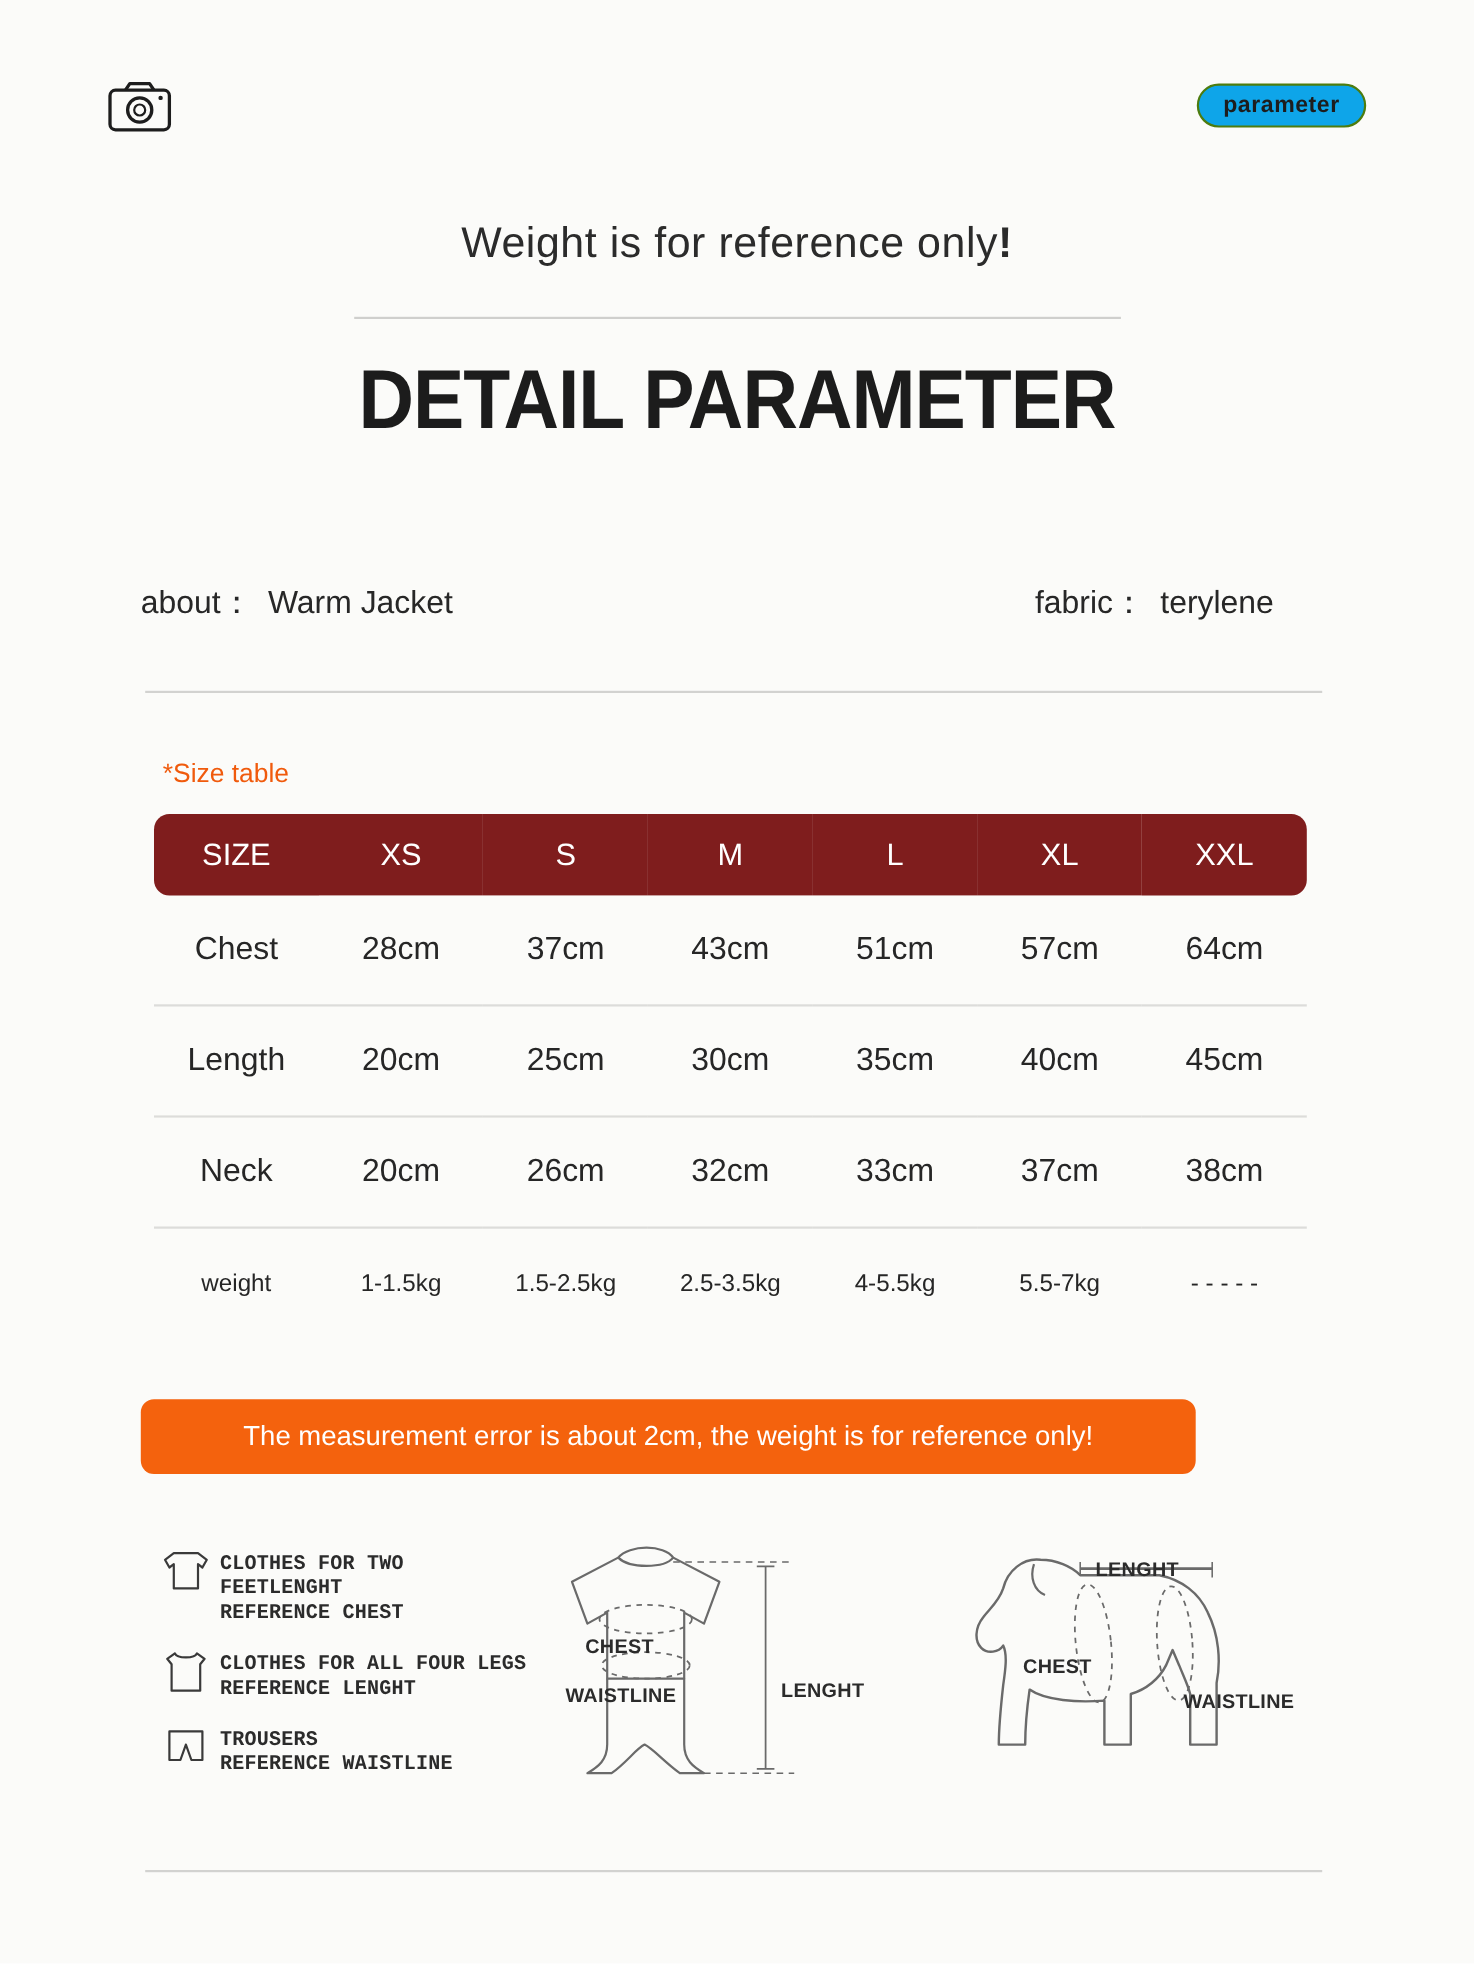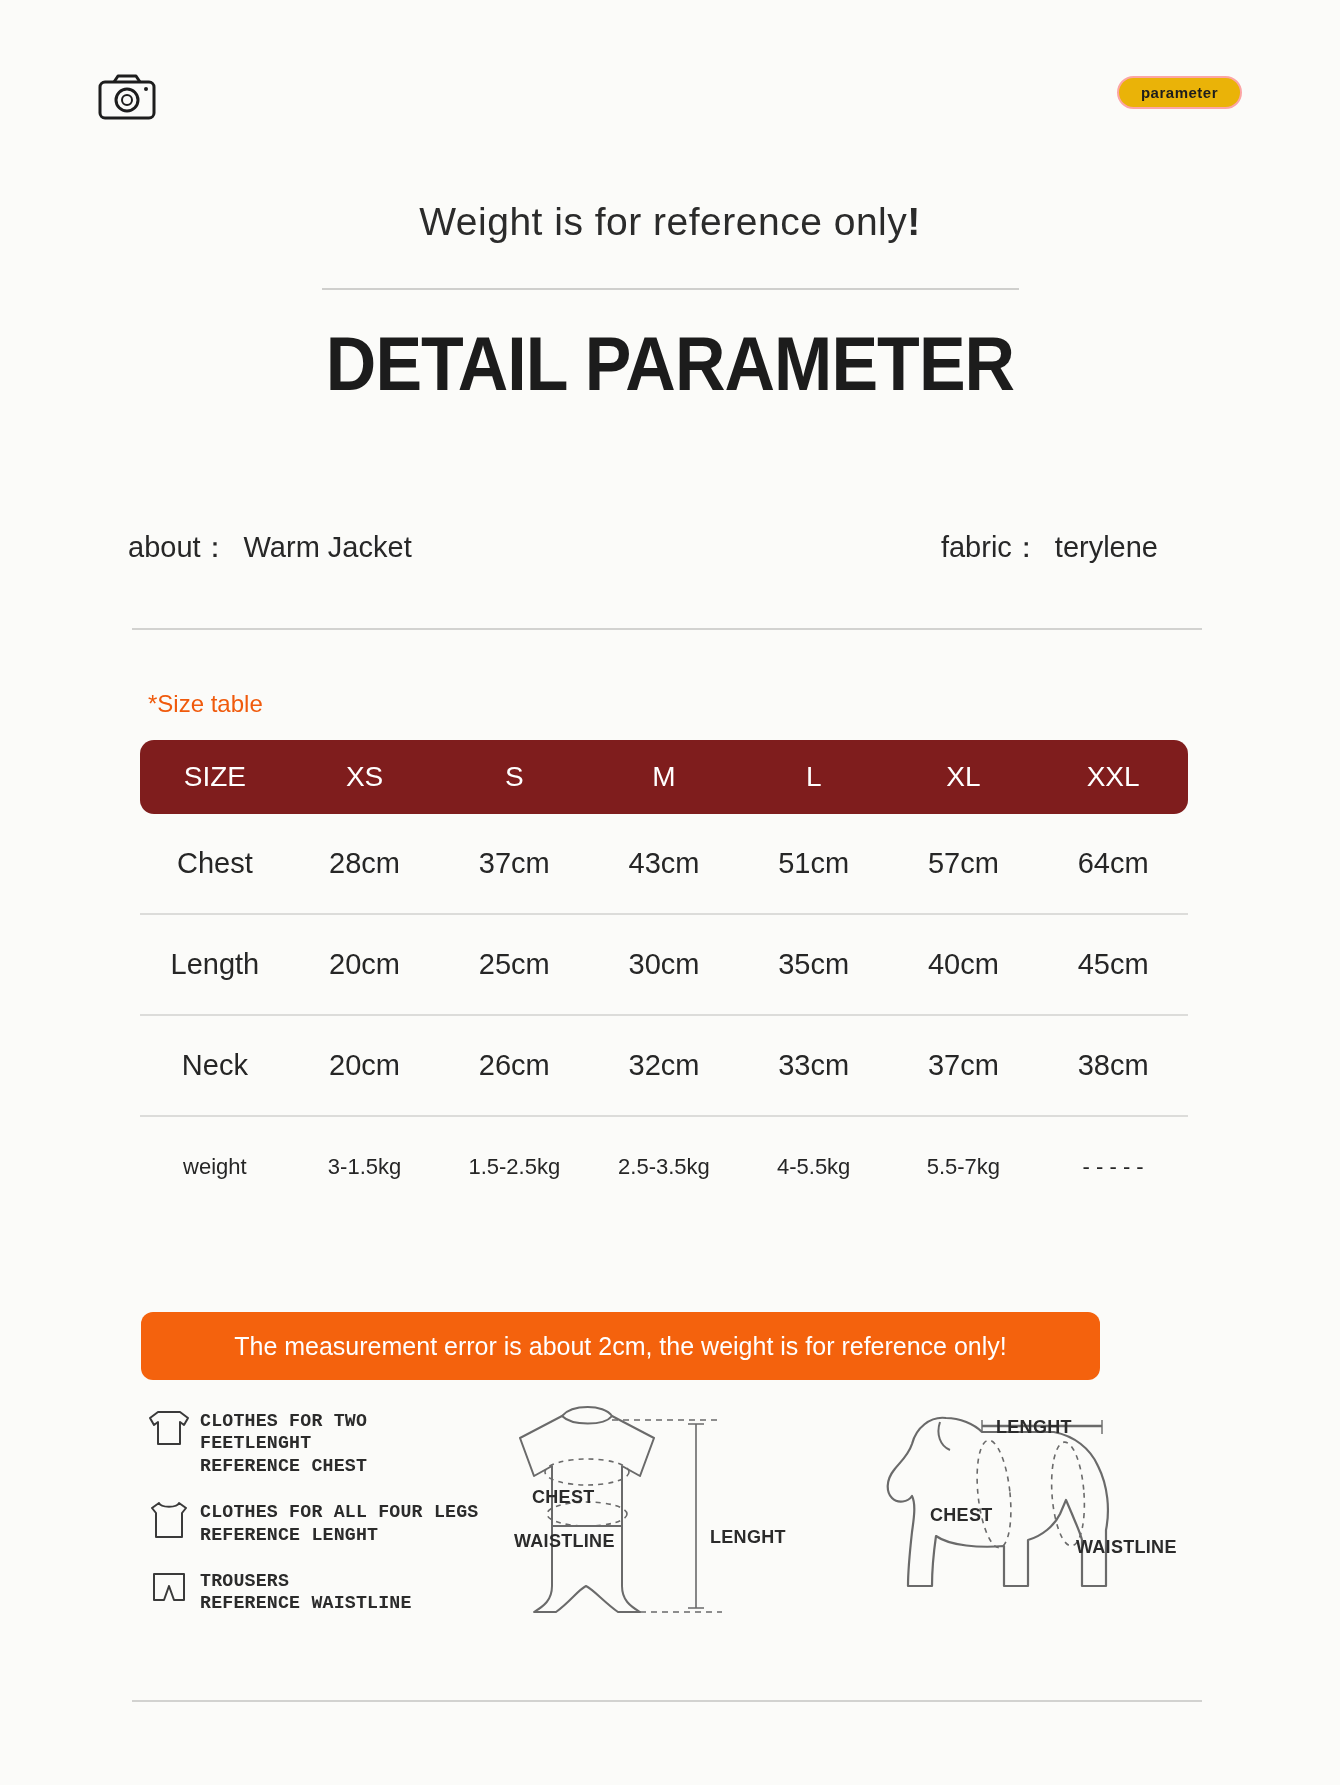--- a/index.html
+++ b/index.html
@@ -34,28 +34,28 @@
     position: absolute;
     left: 98px;
     top: 12px;
     width: 58px;
     height: 46px;
   }
   .parameter-pill {
     position: absolute;
     right: 98px;
     top: 14px;
-    border: 2px solid #fca5a5;
+    border: 2px solid #4d7c0f;
     border-radius: 20px;
     padding: 6px 22px;
-    font-size: 15px;
+    font-size: 21px;
     font-weight: bold;
     letter-spacing: 0.5px;
     color: #1d1d1d;
-    background: #eab308;
+    background: #0ea5e9;
   }
 
   
   .subtitle {
     position: absolute;
     top: 200px;
     left: 0;
     width: 100%;
     text-align: center;
     font-size: 39px;
@@ -162,32 +162,31 @@
     font-size: 29px;
   }
   table.size-table tbody tr.weight-row td {
     font-size: 22px;
   }
 
   
   .banner {
     position: absolute;
     top: 1272px;
-    left: 141px;
+    left: 128px;
     width: 959px;
     height: 68px;
     background: #f4620d;
     border-radius: 12px;
     color: #ffffff;
     font-size: 25px;
     display: flex;
     align-items: center;
     justify-content: center;
     text-align: center;
-    margin-top: 40px;
   }
 
   
   .diagram-area {
     position: absolute;
     top: 1390px;
     left: 0;
     width: 1340px;
     height: 270px;
   }
@@ -323,21 +322,21 @@
           <td>Neck</td>
           <td>20cm</td>
           <td>26cm</td>
           <td>32cm</td>
           <td>33cm</td>
           <td>37cm</td>
           <td>38cm</td>
         </tr>
         <tr class="weight-row">
           <td>weight</td>
-          <td>3-1.5kg</td>
+          <td>1-1.5kg</td>
           <td>1.5-2.5kg</td>
           <td>2.5-3.5kg</td>
           <td>4-5.5kg</td>
           <td>5.5-7kg</td>
           <td>- - - - -</td>
         </tr>
       </tbody>
     </table>
   </div>
 

